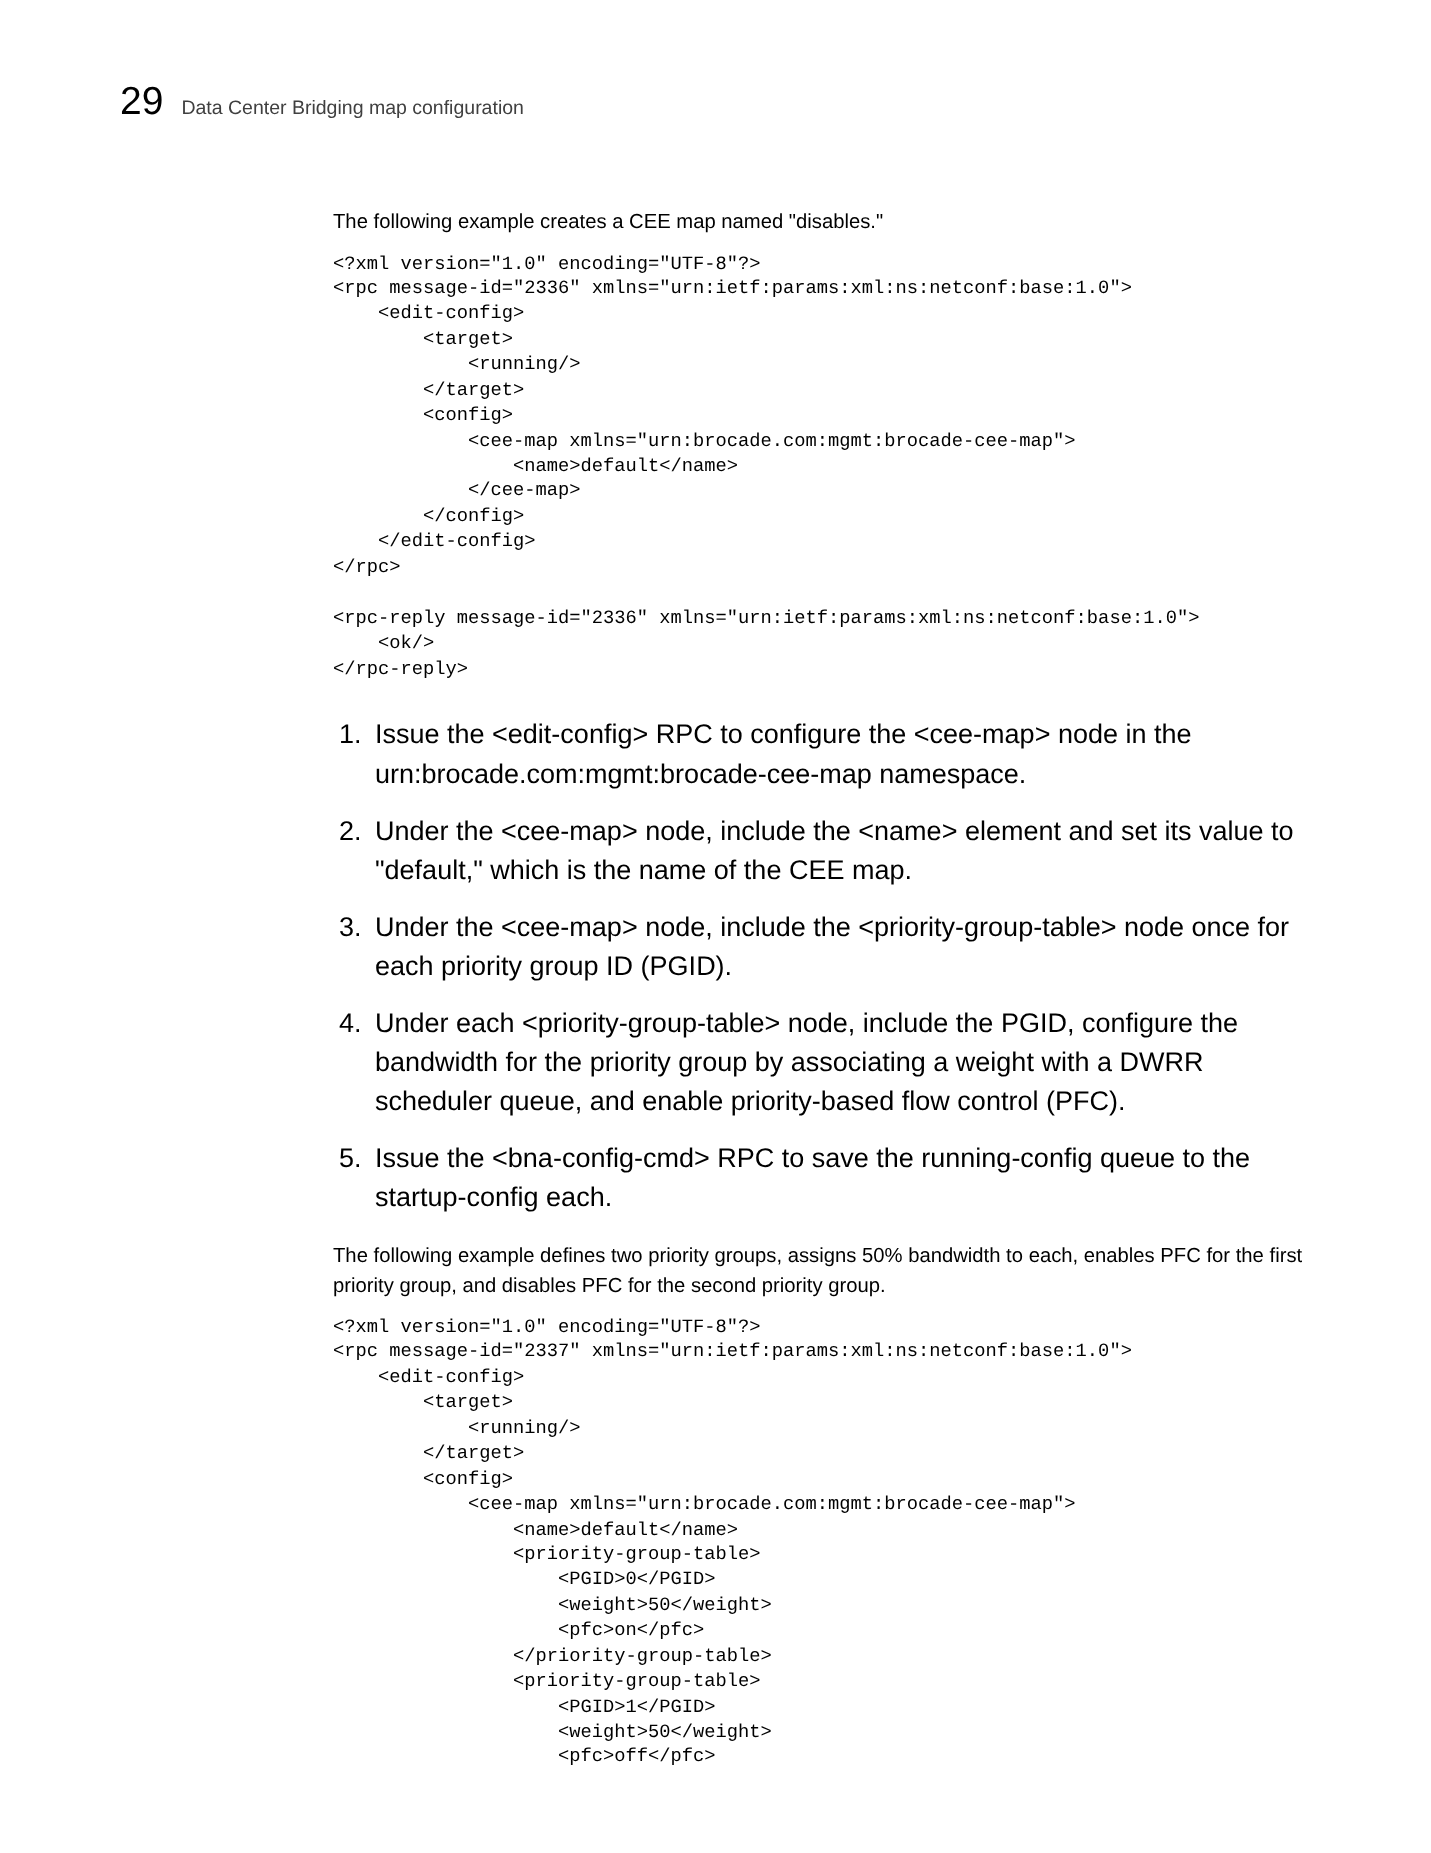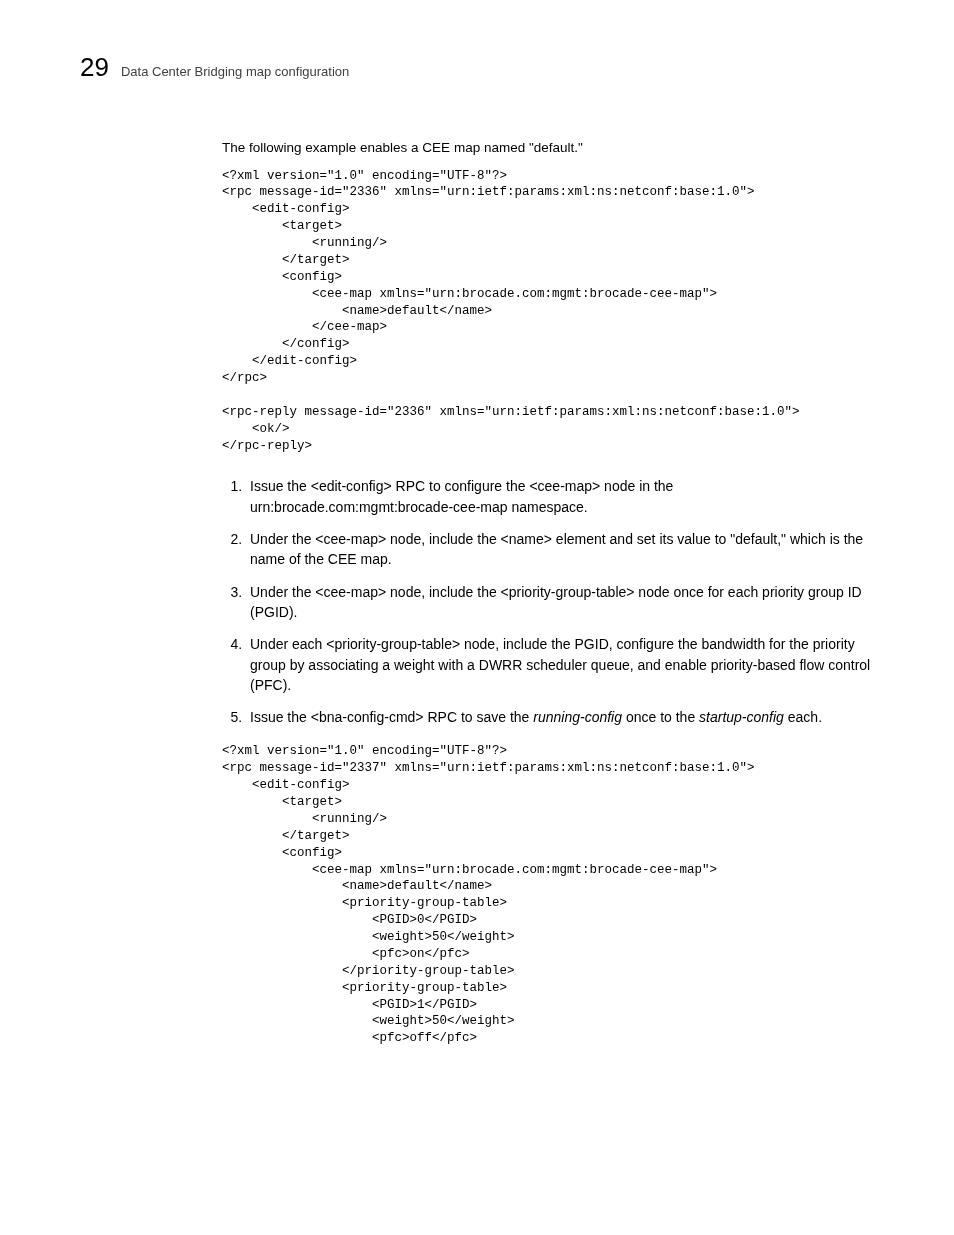--- a/index.html
+++ b/index.html
@@ -47,44 +47,43 @@
   }
   .section-heading {
     font-family: Arial, sans-serif;
     font-size: 22px;
     font-weight: normal;
     margin: 24px 0 16px 0;
     font-stretch: condensed;
     letter-spacing: -0.3px;
   }
   ol.steps {
-    font-size: 14px;
+    font-size: 18px;
     line-height: 1.45;
     padding-left: 24px;
     margin: 12px 0 16px 0;
   }
   ol.steps li {
     margin-bottom: 12px;
     padding-left: 4px;
   }
   .italic {
-    font-style: italic;
   }
 </style>
 </head>
 <body>
 
 <div class="page">
   <div class="header-row">
     <span class="page-number">29</span>
     <span class="header-title">Data Center Bridging map configuration</span>
   </div>
 
   <div class="content">
-    <p class="body-text">The following example enables a CEE map named "default."</p>
+    <p class="body-text">The following example creates a CEE map named "disables."</p>
 
     <div class="code-block">&lt;?xml version="1.0" encoding="UTF-8"?&gt;
 &lt;rpc message-id="2336" xmlns="urn:ietf:params:xml:ns:netconf:base:1.0"&gt;
     &lt;edit-config&gt;
         &lt;target&gt;
             &lt;running/&gt;
         &lt;/target&gt;
         &lt;config&gt;
             &lt;cee-map xmlns="urn:brocade.com:mgmt:brocade-cee-map"&gt;
                 &lt;name&gt;default&lt;/name&gt;
@@ -97,23 +96,24 @@
     &lt;ok/&gt;
 &lt;/rpc-reply&gt;</div>
 
 
 
     <ol class="steps">
       <li>Issue the &lt;edit-config&gt; RPC to configure the &lt;cee-map&gt; node in the urn:brocade.com:mgmt:brocade-cee-map namespace.</li>
       <li>Under the &lt;cee-map&gt; node, include the &lt;name&gt; element and set its value to "default," which is the name of the CEE map.</li>
       <li>Under the &lt;cee-map&gt; node, include the &lt;priority-group-table&gt; node once for each priority group ID (PGID).</li>
       <li>Under each &lt;priority-group-table&gt; node, include the PGID, configure the bandwidth for the priority group by associating a weight with a DWRR scheduler queue, and enable priority-based flow control (PFC).</li>
-      <li><span>Issue the &lt;bna-config-cmd&gt; RPC to save the </span><span class="italic">running-config</span><span> once to the </span><span class="italic">startup-config</span><span> each.</span></li>
+      <li><span>Issue the &lt;bna-config-cmd&gt; RPC to save the </span><span class="italic">running-config</span><span> queue to the </span><span class="italic">startup-config</span><span> each.</span></li>
     </ol>
 
+    <p class="body-text">The following example defines two priority groups, assigns 50% bandwidth to each, enables PFC for the first priority group, and disables PFC for the second priority group.</p>
 
     <div class="code-block">&lt;?xml version="1.0" encoding="UTF-8"?&gt;
 &lt;rpc message-id="2337" xmlns="urn:ietf:params:xml:ns:netconf:base:1.0"&gt;
     &lt;edit-config&gt;
         &lt;target&gt;
             &lt;running/&gt;
         &lt;/target&gt;
         &lt;config&gt;
             &lt;cee-map xmlns="urn:brocade.com:mgmt:brocade-cee-map"&gt;
                 &lt;name&gt;default&lt;/name&gt;

